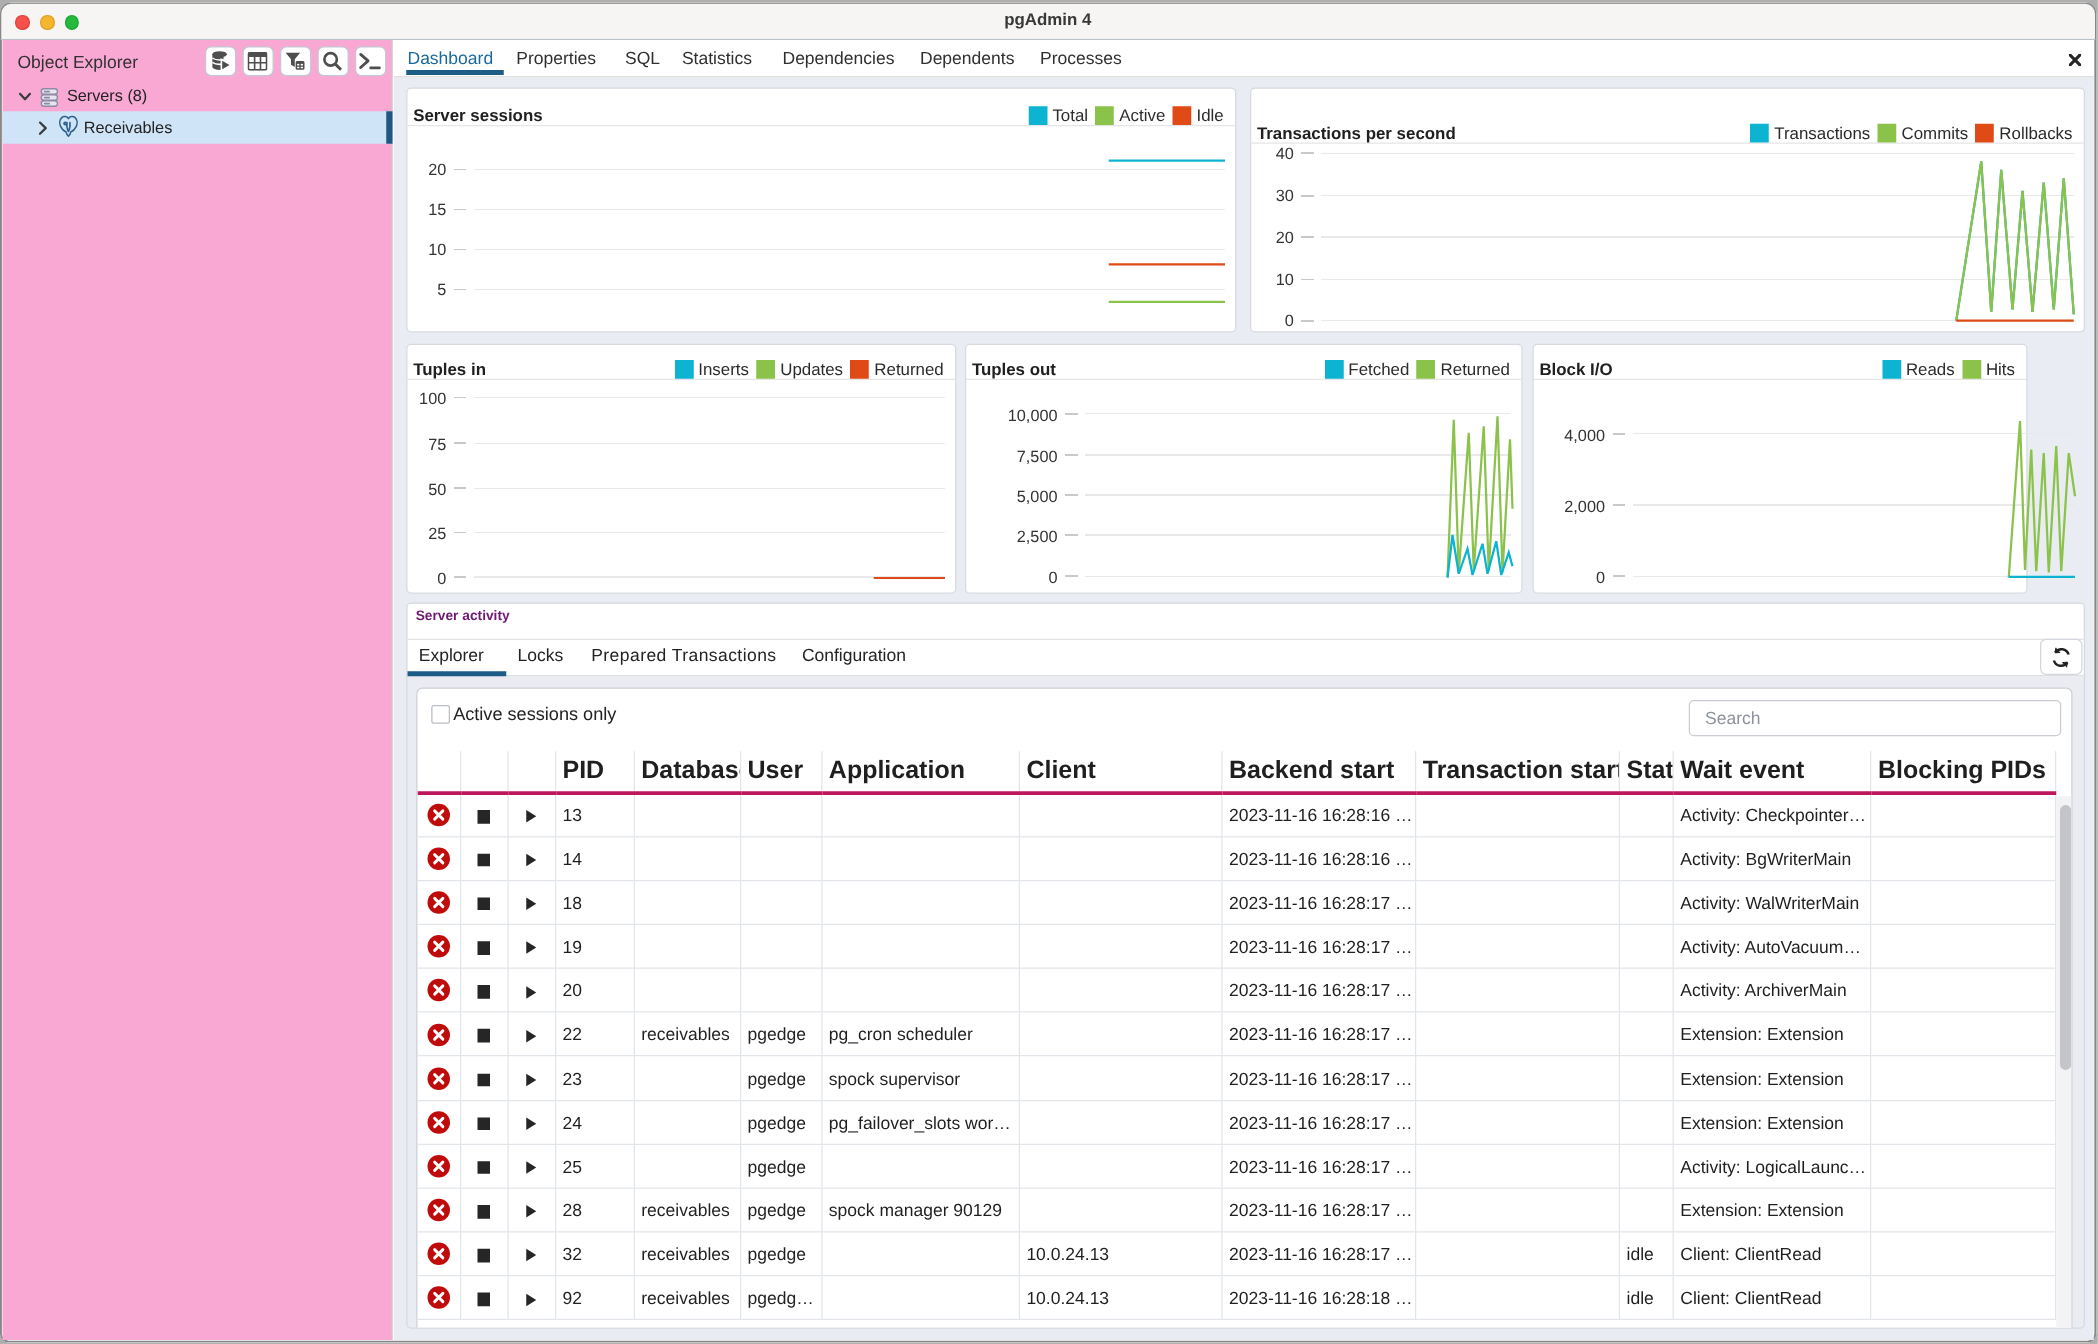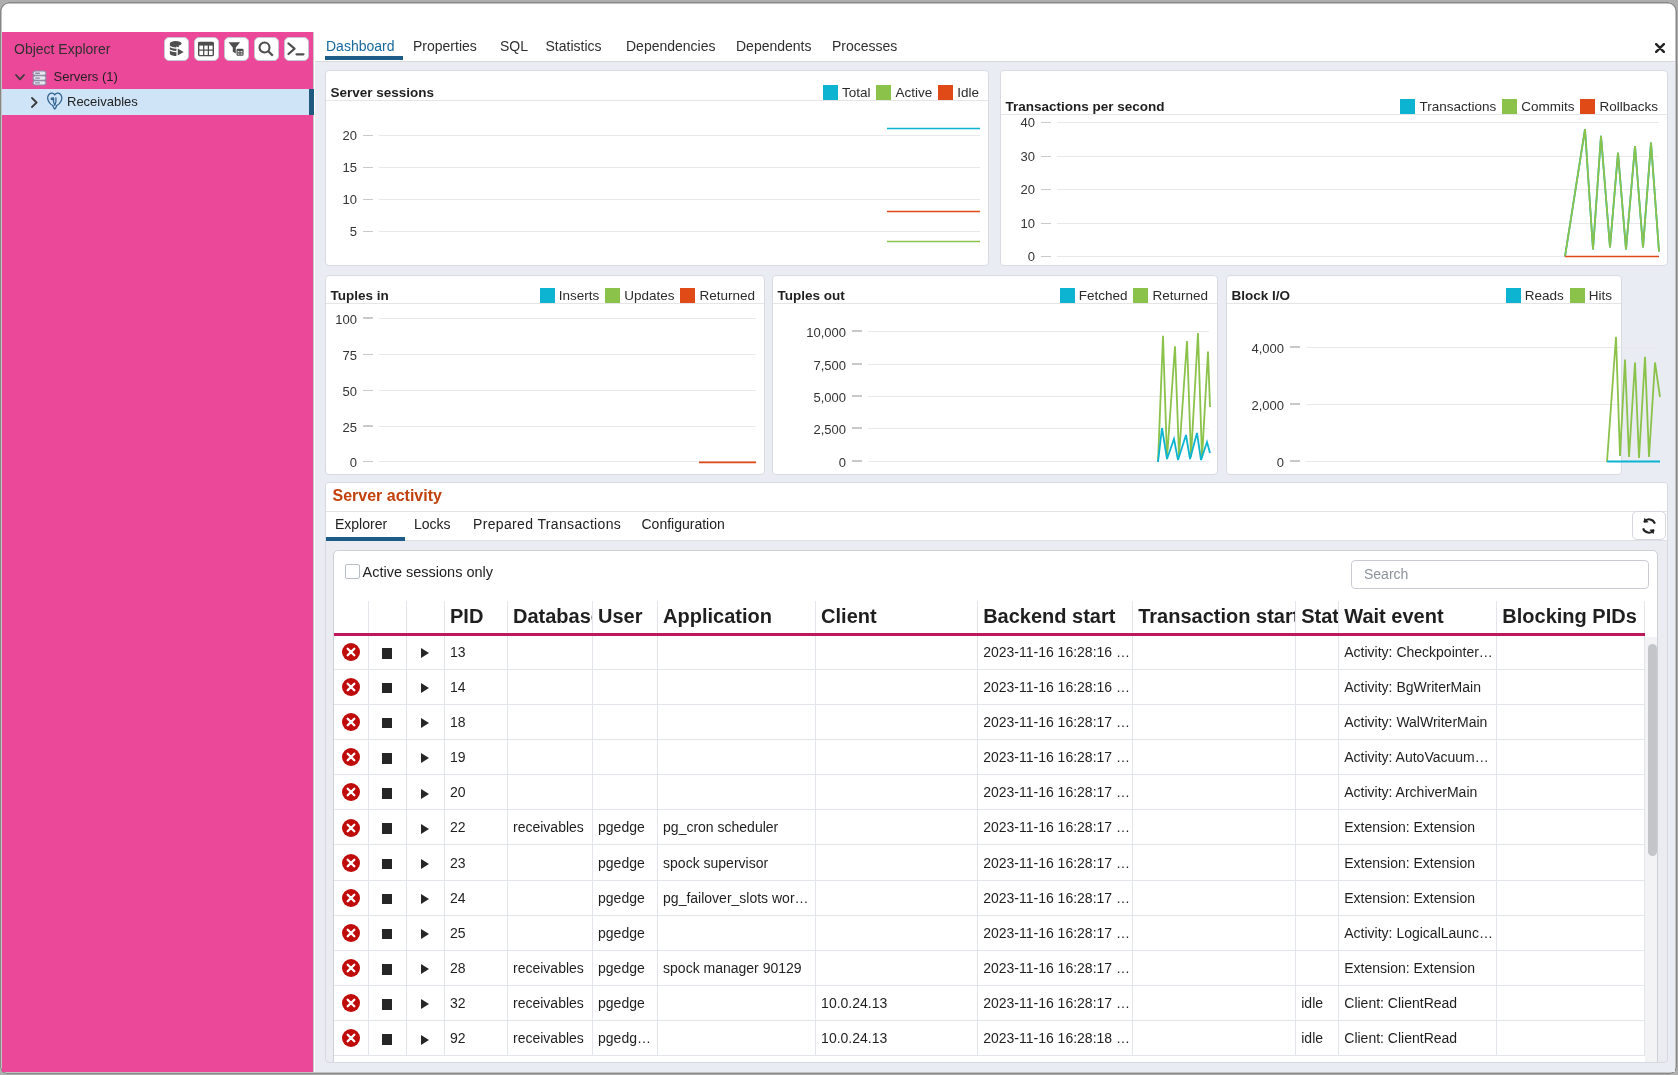--- a/index.html
+++ b/index.html
@@ -11,21 +11,21 @@
   .titlebar { position:absolute; left:0; top:0; width:100%; height:29.5px; background:#f6f5f4;
               border-top:1.5px solid #878787; border-left:1.5px solid #878787; border-right:1.5px solid #878787;
               border-bottom:1px solid #bcc0cb; border-radius:9px 9px 0 0; }
   .tl { position:absolute; top:9.3px; width:11.5px; height:11.5px; border-radius:50%; }
   .tl.r { left:11.2px;  background:#f5504a; border:0.5px solid #e4403a; }
   .tl.y { left:31px;  background:#f5b52e; border:0.5px solid #dfa023; }
   .tl.g { left:50.8px;  background:#27b93c; border:0.5px solid #1ea631; }
   .wtitle { position:absolute; top:0; left:0; width:100%; height:25px; line-height:25px;
             text-align:center; font-size:13.5px; font-weight:bold; color:#383838; }
   
-  .sidebar { position:absolute; left:1.5px; top:29.5px; width:312px; bottom:1.5px; background:#ec4899;
+  .sidebar { position:absolute; left:1.5px; top:29.5px; width:312px; bottom:1.5px; background:#f9a8d4;
              border-right:1px solid #c9c9c9; }
   .oe-title { position:absolute; left:12.5px; top:9px; font-size:14px; color:#303030; }
   .sbtn { position:absolute; top:5px; width:25px; height:24px; border:1px solid #c3c8d2;
           border-radius:5px; background:#fff; }
   .sbtn svg { position:absolute; left:50%; top:50%; transform:translate(-50%,-50%); }
   .trow { position:absolute; left:0; width:312px; font-size:13px; color:#222; }
   .sel-accent { position:absolute; right:0; top:0; bottom:0; width:4.5px; background:#205980; }
   
   .tabbar { position:absolute; left:315px; top:29.5px; right:1.5px; height:30px; background:#fff;
             border-bottom:1px solid #d8d8d8; }
@@ -41,21 +41,21 @@
   .ptitle { font-size:13.5px; font-weight:bold; color:#1f1f1f; }
   .legend { margin-left:auto; display:flex; align-items:center; }
   .lg-sq { width:15px; height:15px; display:inline-block; margin:0 4px 0 6px; }
   .lg-t { font-size:13.5px; color:#2b2b2b; }
   .pbody { position:absolute; left:0; top:28px; right:0; bottom:0; }
   
   .activity { position:absolute; left:10px; top:420px; width:1343px; height:581px;
               background:#eaecf2; border:1px solid #d6d9df; border-radius:4px; overflow:hidden; }
   .act-chrome { position:absolute; left:0; top:0; right:0; height:58px; background:#fff;
                 border-bottom:1px solid #dcdfe3; }
-  .act-title { position:absolute; left:6.5px; top:4px; font-size:16px; font-weight:bold; color:#c2410c; }
+  .act-title { position:absolute; left:6.5px; top:4px; font-size:11px; font-weight:bold; color:#701a75; }
   .act-tab { position:absolute; top:33px; font-size:14px; color:#222; }
   .act-underline { position:absolute; left:-1px; top:53.5px; width:80px; height:4px; background:#1d5c87; }
   .refresh-btn { position:absolute; right:1px; top:27.5px; width:34px; height:29px; background:#fff;
                  border:1px solid #d3d6de; border-radius:5px; z-index:5; }
   .inner-box { position:absolute; left:7px; top:67px; width:1325px; height:521px; background:#fff;
                border:1px solid #ccd0d7; border-radius:5px; overflow:hidden; }
   .cb { position:absolute; left:10.5px; top:13px; width:15px; height:15px; border:1.5px solid #b9bdc4;
         border-radius:2px; background:#fff; }
   .cb-label { position:absolute; left:28.5px; top:13px; font-size:14.5px; color:#222; }
   .search { position:absolute; right:8px; top:9px; width:298px; height:29px; border:1px solid #c9ccd2;
@@ -76,20 +76,26 @@
   .tri { display:inline-block; width:0; height:0; border-left:8px solid #262626;
          border-top:5.5px solid transparent; border-bottom:5.5px solid transparent; vertical-align:middle; }
   .scrollcol { position:absolute; left:1311px; top:86px; bottom:0; width:14px; background:#f3f3f5; }
   .thumb { position:absolute; left:2.5px; top:6.5px; width:9px; height:212px; background:#c3c5c9;
            border-radius:4.5px; }
   svg text { font-family:"Liberation Sans",sans-serif; }
 </style>
 </head>
 <body>
 <div class="win">
+  <div class="titlebar">
+    <div class="wtitle">pgAdmin 4</div>
+    <div class="tl r"></div>
+      <div class="tl y"></div>
+      <div class="tl g"></div>
+  </div>
 
   <div class="sidebar" id="sidebar">
     <div class="oe-title">Object Explorer</div>
 
     <div class="sbtn" style="left:162.5px;">
       <svg width="17" height="17" viewBox="0 0 17 17">
         <ellipse cx="7.2" cy="2.9" rx="5.8" ry="2.5" fill="#4e4e4e"></ellipse>
         <path d="M1.4 2.9 v10 c0 1.4 2.7 2.5 5.8 2.5 c1.1 0 2.2-.14 3.1-.4 V2.9 z" fill="#4e4e4e"></path>
         <path d="M1.4 5.9 c1.3 1 3.3 1.6 5.8 1.6 c1.2 0 2.2-.1 3.1-.35" fill="none" stroke="#fff" stroke-width="1.25"></path>
         <path d="M1.4 9.4 c1.3 1 3.3 1.6 5.8 1.6 c1.2 0 2.2-.1 3.1-.35" fill="none" stroke="#fff" stroke-width="1.25"></path>
@@ -137,21 +143,21 @@
           <rect x="1" y="1" width="13" height="4.4" rx="2.2"></rect>
           <rect x="1" y="5.8" width="13" height="4.4" rx="2.2"></rect>
           <rect x="1" y="10.6" width="13" height="4.4" rx="2.2"></rect>
         </g>
         <g fill="#8d8aa5">
           <rect x="3" y="2.6" width="5" height="1.3" rx="0.6"></rect>
           <rect x="3" y="7.4" width="5" height="1.3" rx="0.6"></rect>
           <rect x="3" y="12.2" width="5" height="1.3" rx="0.6"></rect>
         </g>
       </svg>
-      <span style="position:absolute; left:52px;">Servers (1)</span>
+      <span style="position:absolute; left:52px;">Servers (8)</span>
     </div>
     <div class="trow" style="top:57px; height:26.5px; line-height:26.5px; background:#cfe4f7;">
       <svg width="7" height="11" viewBox="0 0 7 11" style="position:absolute; left:29.5px; top:8px;">
         <path d="M1 1 L5.6 5.5 L1 10" fill="none" stroke="#3c3c3c" stroke-width="1.8" stroke-linecap="round" stroke-linejoin="round"></path>
       </svg>
       <svg width="17.5" height="19.5" viewBox="0 0 20 23" style="position:absolute; left:44px; top:2.5px;">
         <g fill="none" stroke="#2f618f" stroke-width="1.5" stroke-linecap="round" stroke-linejoin="round">
           <path d="M10 4.6 C8.8 2.4 5.6 1.9 3.7 3.6 C1.6 5.5 1.3 9.2 2.7 12.1 C3.8 14.3 5.7 16.4 7.8 17.3 C8.1 18.8 8.8 20.2 10 21.2 C11.2 20.2 11.9 18.8 12.2 17.3 C14.3 16.4 16.2 14.3 17.3 12.1 C18.7 9.2 18.4 5.5 16.3 3.6 C14.4 1.9 11.2 2.4 10 4.6 Z"></path>
           <path d="M8.6 8.2 C8.2 11.2 8.5 14.2 10 16.6"></path>
           <path d="M11.4 8.2 C11.8 11.2 11.5 14.2 10 16.6"></path>

